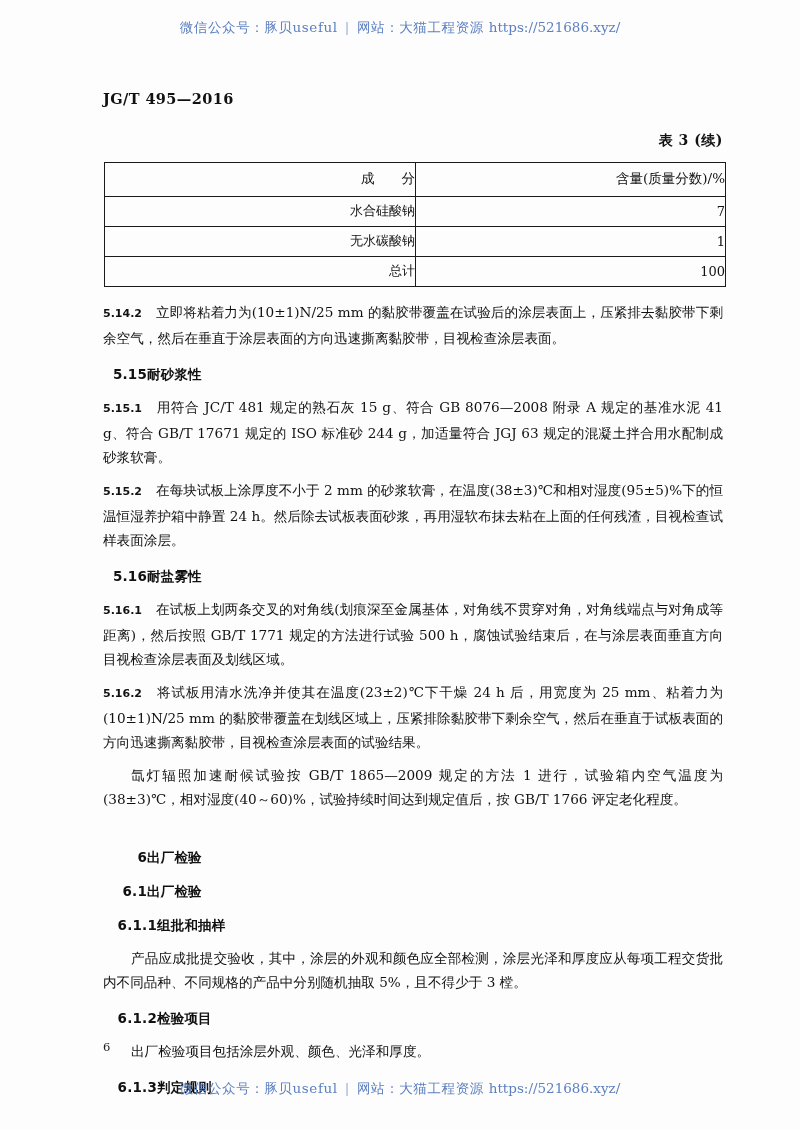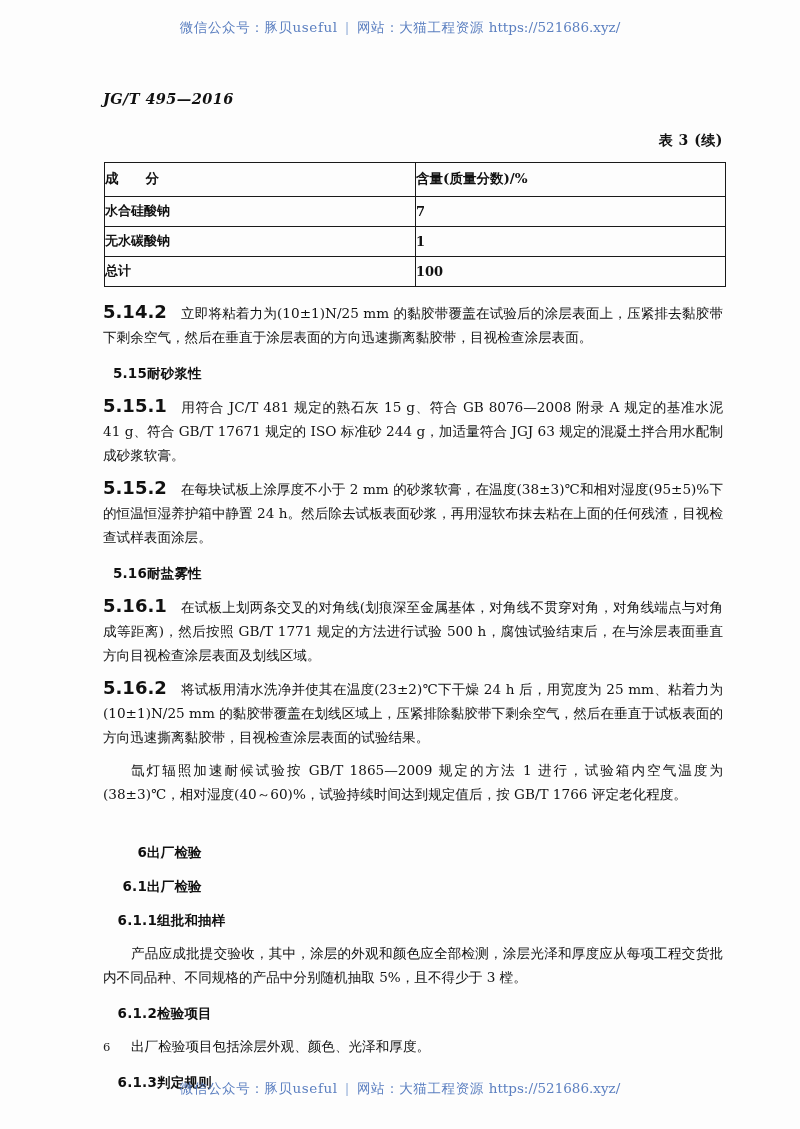--- a/index.html
+++ b/index.html
@@ -45,21 +45,20 @@
 
   
   .runhead {
     position: absolute;
     left: 103px;
     top: 90px;
     font-family: "DejaVu Serif", "Liberation Serif", serif;
     font-weight: bold;
     font-size: 14.5px;
     letter-spacing: 0.4px;
-    font-style: italic;
   }
 
   
   .content {
     position: absolute;
     left: 103px;
     top: 132px;
     width: 620px;
   }
 
@@ -72,23 +71,23 @@
   }
 
   table.spec {
     width: 619px;
     border-collapse: collapse;
     table-layout: fixed;
     margin: 0 0 0 1px;
   }
   table.spec td, table.spec th {
     border: 1px solid #1a1a1a;
-    text-align: left;
+    text-align: right;
     font-size: 13px;
-    font-weight: bold;
+    font-weight: normal;
     padding: 5px 0 6px 0;
     height: 17px;
     font-family: "DejaVu Serif", "Liberation Serif", serif;
   }
   table.spec tr.head td {
     font-size: 13.5px;
     padding: 7px 0 8px 0;
   }
   table.spec td.c1 { width: 310px; }
   table.spec td.c2 { width: 309px; }
@@ -113,21 +112,21 @@
     font-size: 13.6px;
     line-height: 24px;
     text-align: justify;
     text-justify: inter-ideograph;
     letter-spacing: 0px;
     font-family: "DejaVu Serif", "Liberation Serif", serif;
   }
   p.para .lbl {
     font-family: "DejaVu Sans", "Liberation Sans", sans-serif;
     font-weight: bold;
-    font-size: 18px;
+    font-size: 11px;
   }
   p.para .gap { display: inline-block; width: 14px; }
   p.indent { text-indent: 28px; }
   .block-gap-md { height: 13px; }
 
   .pagenum {
     position: absolute;
     left: 103px;
     top: 1040px;
     font-size: 11.5px;

